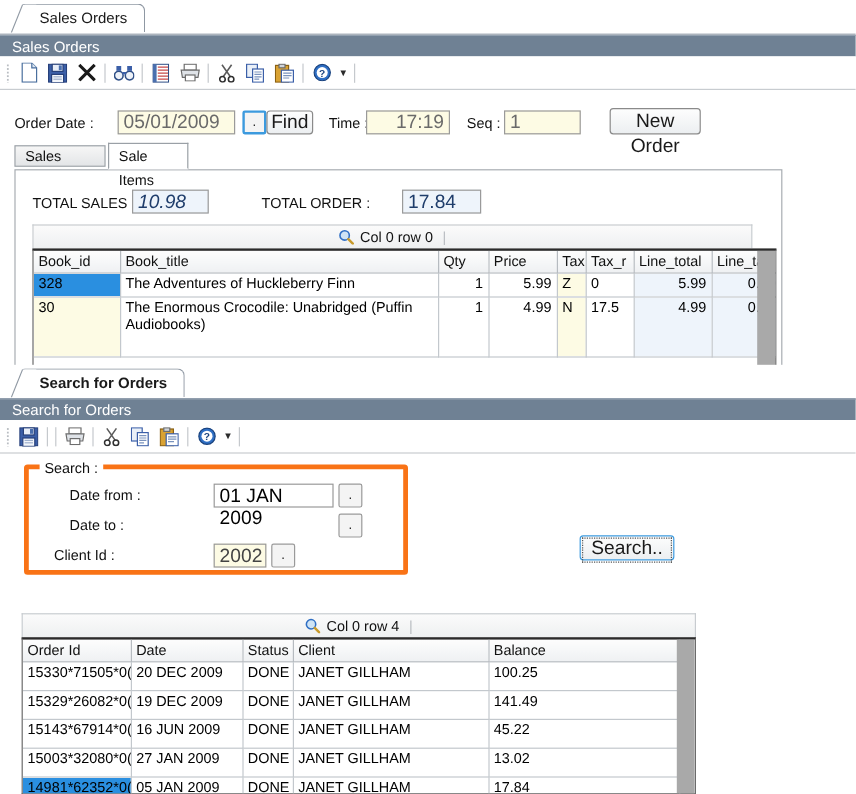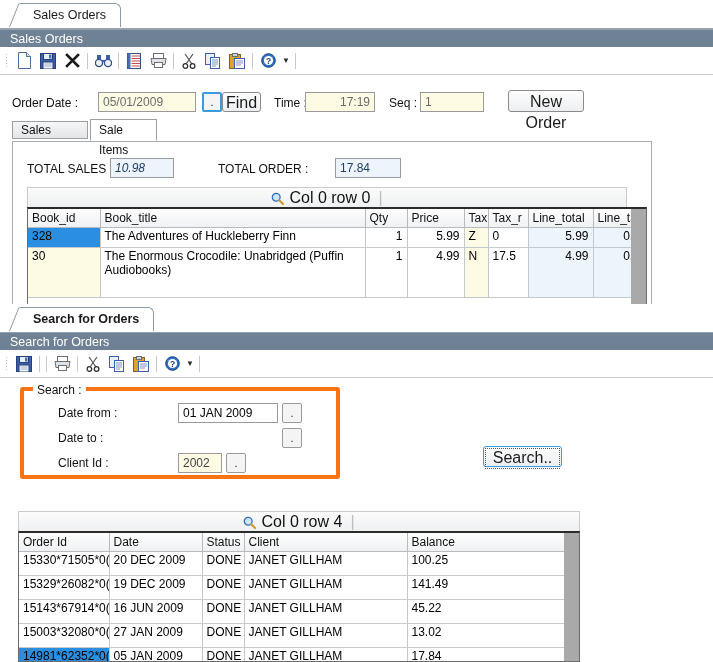--- a/index.html
+++ b/index.html
@@ -50,21 +50,21 @@
           cursor:default;}
   .tb-sep{width:1px;height:16px;background:#c5c9cd;margin:0 3px;}
   .tb-arrow{width:12px;height:22px;display:flex;align-items:center;justify-content:center;font-size:8px;color:#2b2b2b;}
 
   
   .form-area{position:relative;background:#fff;}
   .lbl{font-size:12px;color:#111;}
   .tbox{
     border:1px solid #9a9a9a;background:#fdfbe4;
     height:20px;line-height:19px;padding:0 4px;box-sizing:border-box;
-    font-size:12px;color:#6a6a6a;
+    font-size:16px;color:#6a6a6a;
   }
   .tbox.blue{background:#eef4fb;color:#1f3d6b;}
   .tbox.white{background:#ffffff;color:#000;}
   .dotbtn{
     width:20px;height:20px;border:1px solid #9a9a9a;background:#f4f4f4;
     font-size:11px;line-height:18px;text-align:center;box-sizing:border-box;
     border-radius:2px;color:#222;
   }
   .dotbtn.focus{border:2px solid #3c9ade;line-height:16px;}
   .btn{
@@ -85,21 +85,21 @@
   }
   .itab.active{background:#ffffff;border-bottom:1px solid #fff;top:0;height:22px;line-height:20px;z-index:3;}
 
   .panel{border:1px solid #a8adb2;background:#fff;box-sizing:border-box;}
 
   
   .gridhdrbar{
     height:20px;background:linear-gradient(#fbfbfb,#eef0f1);
     border:1px solid #c8ccd0;border-bottom:none;
     display:flex;align-items:center;justify-content:center;
-    font-size:16px;color:#111;box-sizing:border-box;
+    font-size:12px;color:#111;box-sizing:border-box;
   }
   .gridhdrbar .mag{margin-right:5px;}
   .gridhdrbar .tick{margin-left:8px;color:#b9bdc2;}
   table.grid{border-collapse:collapse;table-layout:fixed;font-size:12px;}
   table.grid th{
     background:linear-gradient(#fdfdfd,#eff1f3);
     border:1px solid #b6bbc0;border-top:none;border-left:none;
     font-weight:normal;text-align:left;padding:2px 4px;height:17px;
     color:#111;box-sizing:border-box;overflow:hidden;white-space:nowrap;
   }
@@ -407,21 +407,21 @@
   <div class="groupbox" style="left:20px;top:387px;width:320px;height:92px;">
     <span class="gb-title">Search :</span>
 
     <div class="lbl" style="position:absolute;left:34px;top:15px;">Date from :</div>
     <div class="tbox white" style="position:absolute;left:154px;top:12px;width:100px;">01 JAN 2009</div>
     <div class="dotbtn" style="position:absolute;left:258px;top:12px;">.</div>
 
     <div class="lbl" style="position:absolute;left:34px;top:40px;">Date to   :</div>
     <div class="dotbtn" style="position:absolute;left:258px;top:37px;">.</div>
 
-    <div class="lbl" style="position:absolute;left:34px;top:65px;">Client Id :</div>
+    <div class="lbl" style="position:absolute;left:21px;top:65px;">Client Id :</div>
     <div class="tbox" style="position:absolute;left:154px;top:62px;width:44px;color:#444;">2002</div>
     <div class="dotbtn" style="position:absolute;left:202px;top:62px;">.</div>
   </div>
 
   <div class="btn focus" style="position:absolute;left:483px;top:446px;width:79px;height:21px;line-height:17px;">
     <span class="inner">Search..</span>
   </div>
 
   <div class="gridhdrbar" style="position:absolute;left:18px;top:511px;width:562px;">
     <span class="mag">

